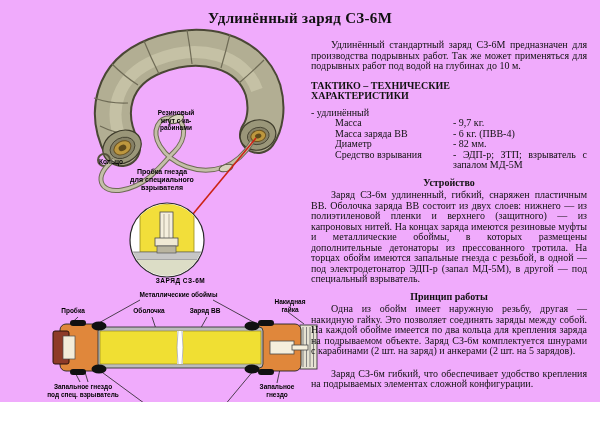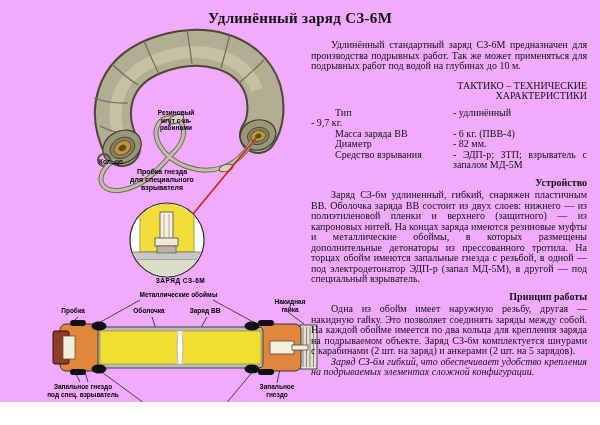--- a/index.html
+++ b/index.html
@@ -7,27 +7,27 @@
   body { width:600px; height:425px; position:relative; font-family:"Liberation Serif", serif; color:#111; }
   .page { position:absolute; left:0; top:0; width:600px; height:402px; background:#f0abfc; overflow:hidden; }
 
   .title { position:absolute; top:10px; left:0; width:100%; text-align:center;
            font-size:15px; font-weight:bold; letter-spacing:.3px; }
 
   
   .rightcol { position:absolute; left:311px; top:40px; width:276px;
               font-size:10px; line-height:10.5px; text-align:justify; }
   .rightcol p { text-align:justify; text-indent:20px; }
-  .h-specs { text-align:right; font-weight:normal; white-space:pre-line; margin:9px 0 6px 0; }
-  .h-sec   { text-align:right; font-weight:bold; margin:7px 0 2px 0; }
+  .h-specs { text-align:left; font-weight:bold; white-space:pre-line; margin:9px 0 6px 0; }
+  .h-sec   { text-align:center; font-weight:bold; margin:7px 0 2px 0; }
   .specs   { margin-bottom:2px; }
   .spec-row { display:flex; }
   .spec-name { width:142px; padding-left:24px; }
   .spec-value { flex:1; }
-  .p2 { margin-top:0;font-style:italic; }
+  .p2 { margin-top:12px; }
 
   
   .art { position:absolute; left:30px; top:28px; width:290px; height:390px; }
 
   
   .dlabel { position:absolute; font-family:"Liberation Sans", sans-serif; font-weight:bold;
             font-size:6.5px; line-height:7.5px; color:#000; white-space:pre-line; text-align:center; }
   .lbl-rubber        { left:147px; top:109px; width:58px; }
   .lbl-ring          { left:92px;  top:158px; width:38px; }
   .lbl-plug-socket   { left:116px; top:168px; width:92px; font-size:7px; line-height:8px; }
@@ -188,24 +188,24 @@
   <div class="dlabel lbl-detonators">Дополнительные детонаторы</div>
   <div class="dlabel lbl-socket">Запальное
 гнездо</div>
 
   <div class="rightcol">
     <p>Удлинённый стандартный заряд СЗ-6М предназначен для производства подрывных работ. Так же может применяться для подрывных работ под водой на глубинах до 10 м.</p>
     <div class="h-specs">ТАКТИКО – ТЕХНИЧЕСКИЕ
 ХАРАКТЕРИСТИКИ</div>
     <div class="specs">
       <div class="spec-row">
-        <div class="spec-name">Тип</div>
         <div class="spec-value">- удлинённый</div>
       </div>
       <div class="spec-row">
+        <div class="spec-name">Масса</div>
         <div class="spec-value">- 9,7 кг.</div>
       </div>
       <div class="spec-row">
         <div class="spec-name">Масса заряда ВВ</div>
         <div class="spec-value">- 6 кг. (ПВВ-4)</div>
       </div>
       <div class="spec-row">
         <div class="spec-name">Диаметр</div>
         <div class="spec-value">- 82 мм.</div>
       </div>

